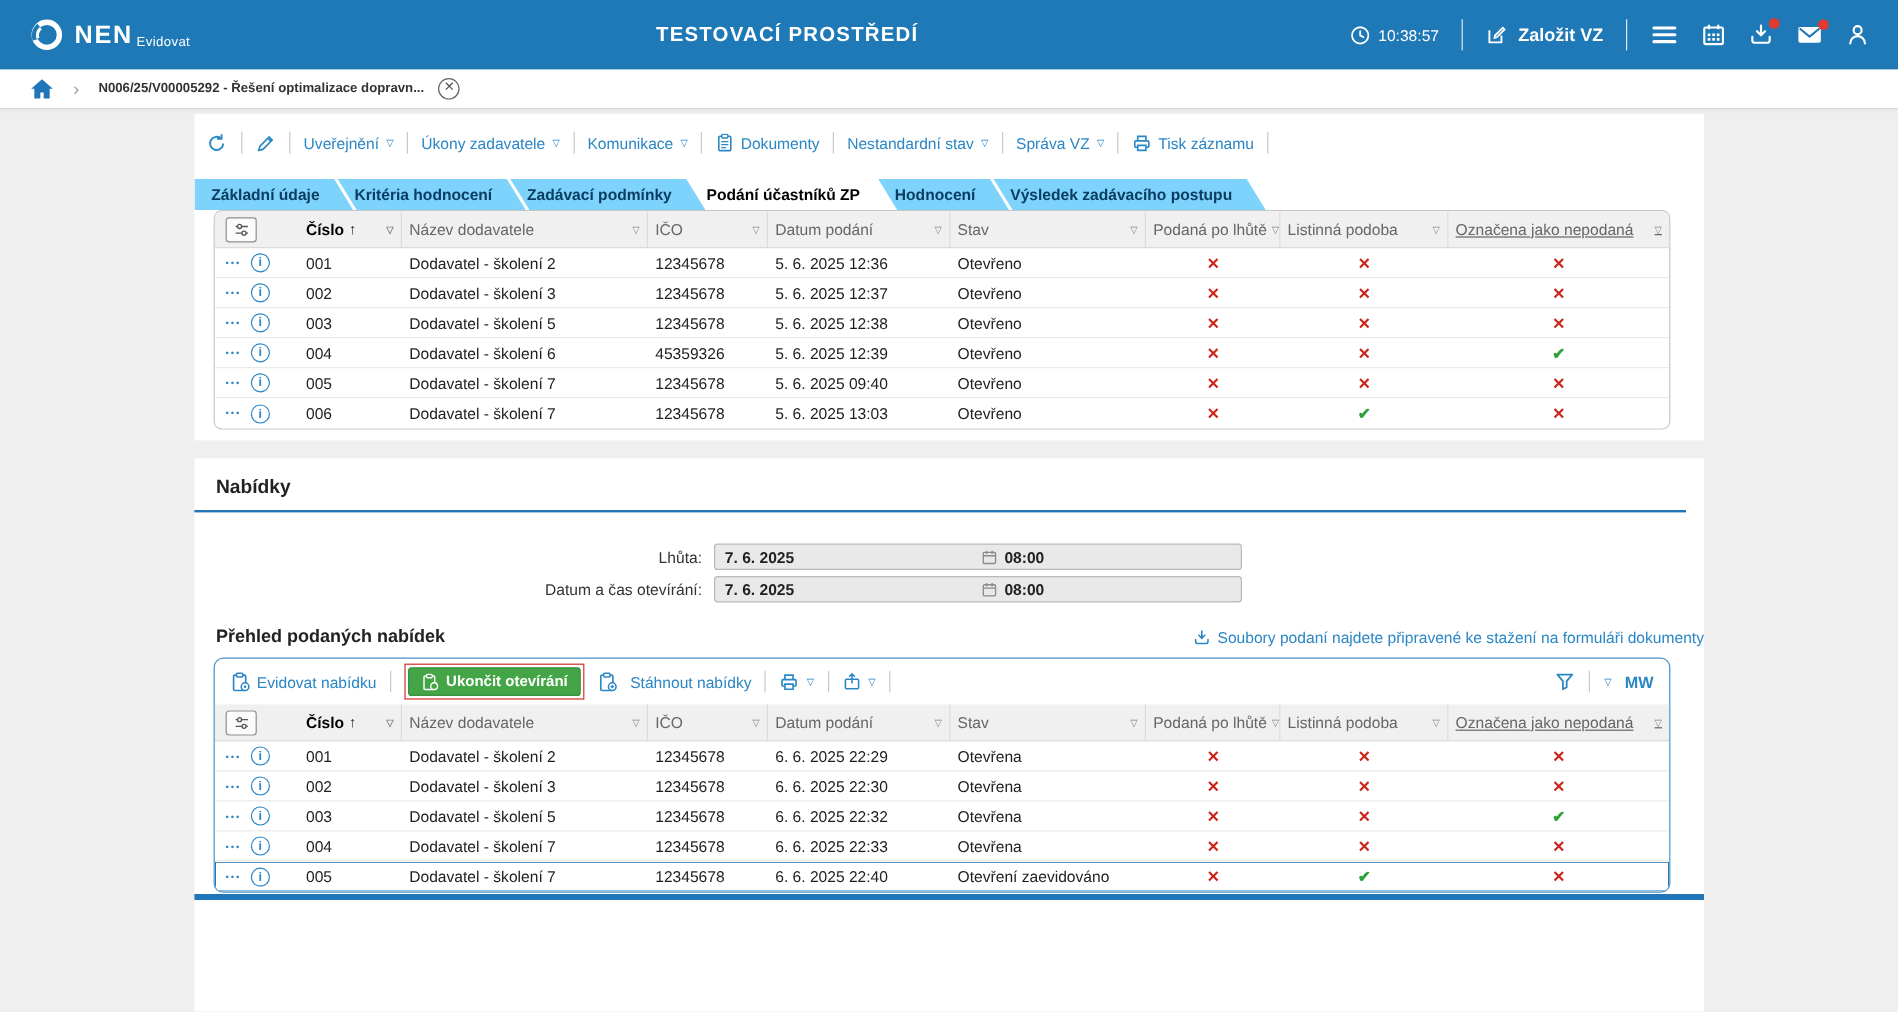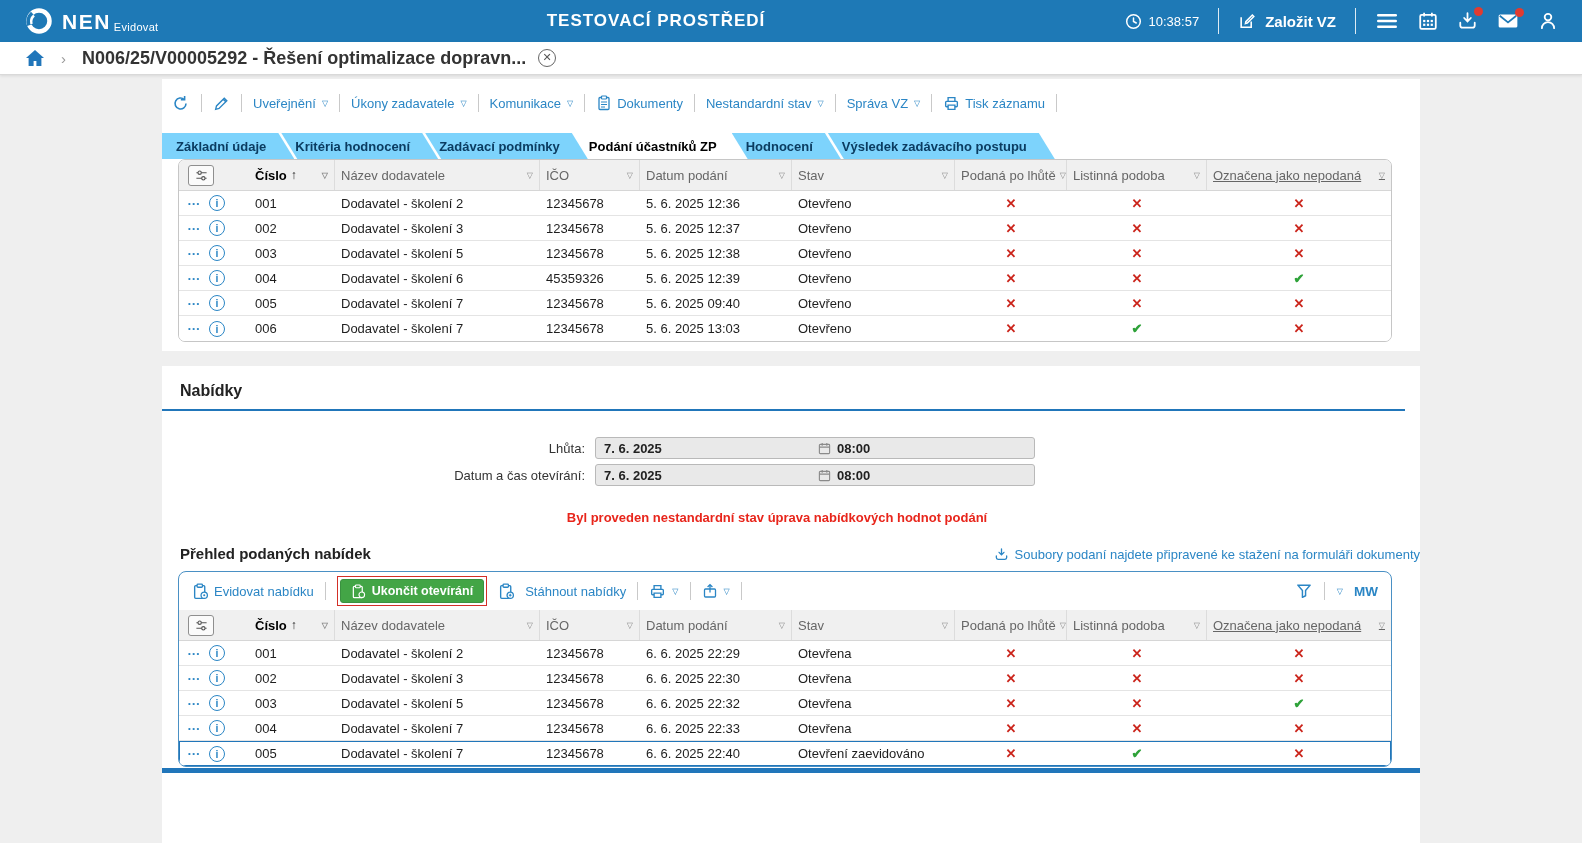--- a/index.html
+++ b/index.html
@@ -6,38 +6,38 @@
   html,body { margin:0; padding:0; }
   body {
     width:1582px; height:843px; overflow:hidden;
     background:#efefef;
     font-family:"Liberation Sans", sans-serif;
     -webkit-font-smoothing:antialiased;
   }
   svg { display:block; }
 
   
-  .topbar{ height:42px; background:#1e79b6; color:#fff; display:flex; align-items:center; position:relative; }
+  .topbar{ height:58px; background:#1e79b6; color:#fff; display:flex; align-items:center; position:relative; }
   .logo-block{ display:flex; align-items:center; gap:8px; margin-left:24px; }
   .brand-wrap{ display:flex; align-items:flex-end; gap:3px; line-height:1; }
   .brand{ font-size:21px; font-weight:bold; letter-spacing:1.5px; }
   .brand-sub{ font-size:11px; margin-bottom:-1px; letter-spacing:.3px; }
   .env-title{ position:absolute; left:656px; transform:translateX(-50%); font-size:17px; font-weight:bold; letter-spacing:1px; white-space:nowrap; }
   .topbar-right{ margin-left:auto; display:flex; align-items:center; gap:19px; margin-right:24px; }
   .tb-time{ display:flex; align-items:center; gap:7px; font-size:13px; }
   .vdiv{ width:1px; height:26px; background:rgba(255,255,255,.85); }
   .create-vz{ display:flex; align-items:center; gap:8px; font-size:15px; font-weight:bold; cursor:pointer; }
   .icon-badge{ position:relative; }
   .badge{ position:absolute; top:-4px; right:-5px; width:9px; height:9px; border-radius:50%; background:#e03b30; }
 
   
   .breadcrumb-bar{ height:33px; background:#fff; display:flex; align-items:center; border-bottom:1px solid #d9d9d9; box-shadow:0 1px 3px rgba(0,0,0,.10); position:relative; z-index:2; }
   .crumb-home{ margin-left:25px; cursor:pointer; }
   .crumb-chevron{ color:#999; font-size:15px; margin:0 16px; }
-  .crumb-title{ font-size:18px; font-weight:bold; color:#333; }
+  .crumb-title{ font-size:11px; font-weight:bold; color:#333; }
   .crumb-close{ margin-left:12px; width:18px; height:18px; border:1.4px solid #666; border-radius:50%; color:#555; font-size:11px; line-height:15px; text-align:center; cursor:pointer; }
 
   
   .panel{ width:1258px; margin-left:162px; background:#fff; }
   .panel1{ margin-top:4px; padding-top:4px; padding-bottom:9px; }
   .panel2{ margin-top:15px; padding-top:16px; height:481px; position:relative; }
 
   
   .cmd-toolbar{ height:40px; display:flex; align-items:center; gap:11px; padding-left:9px; color:#2b86c5; }
   .tb-icon{ cursor:pointer; }
@@ -444,21 +444,20 @@
           <svg width="13" height="13" viewBox="0 0 14 14">
               <rect x="1.5" y="2.5" width="11" height="10" rx="1" fill="none" stroke="#8a8a8a" stroke-width="1.2"></rect>
               <path d="M4.5 1 v3 M9.5 1 v3 M1.5 5.5 h11" stroke="#8a8a8a" stroke-width="1.2"></path>
             </svg>
         </span>
         <span class="ftime">08:00</span>
       </span>
     </div>
 
 
-    <div class="warning">Byl proveden nestandardní stav úprava nabídkových hodnot podání</div>
 
     <div class="subhead-row">
       <h3 class="subhead">Přehled podaných nabídek</h3>
       <span class="files-link">
         <span>
           <svg width="15" height="15" viewBox="0 0 16 16">
               <path d="M8 2 v6 M5.4 5.7 L8 8.4 10.6 5.7" fill="none" stroke="#2b86c5" stroke-width="1.4" stroke-linecap="round"></path>
               <path d="M2.5 9.5 v1.8 a1.8 1.8 0 0 0 1.8 1.8 h7.4 a1.8 1.8 0 0 0 1.8-1.8 V9.5" fill="none" stroke="#2b86c5" stroke-width="1.4" stroke-linecap="round"></path>
             </svg>
         </span>

